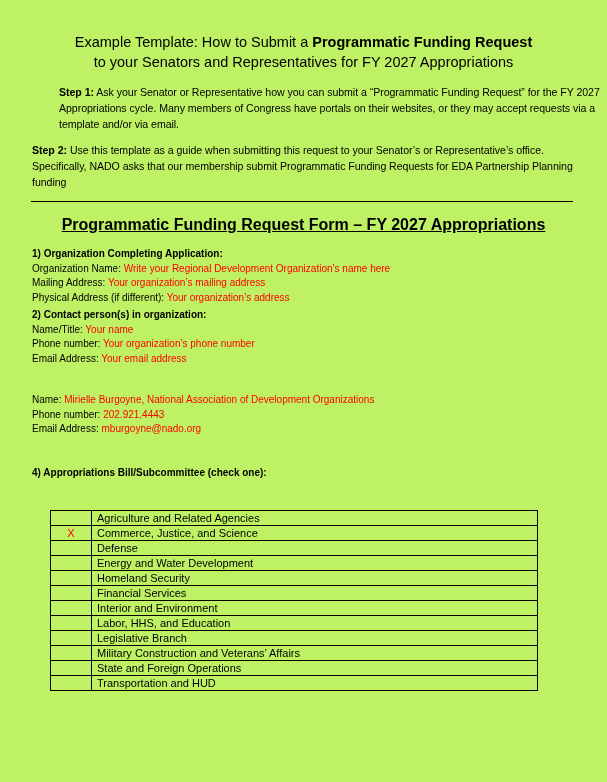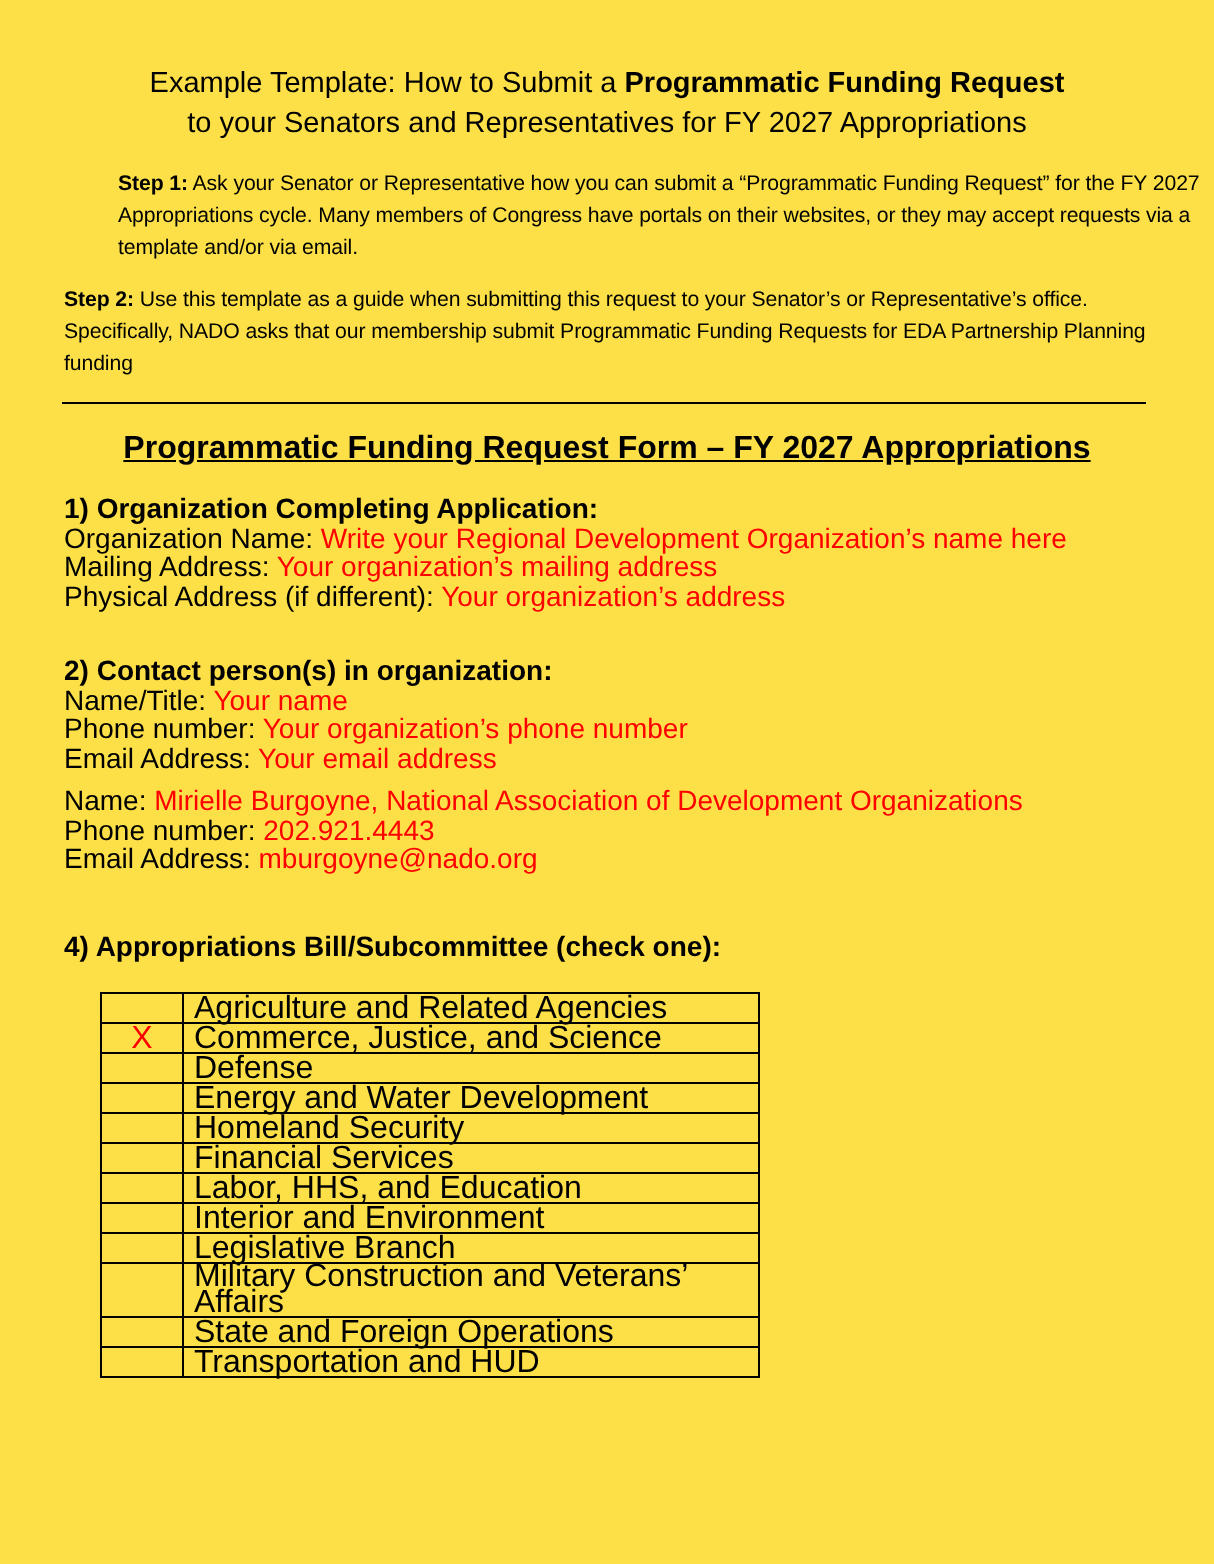--- a/index.html
+++ b/index.html
@@ -12,21 +12,21 @@
       height: 782px;
       overflow: hidden;
       position: relative;
       font-family: "Liberation Sans", sans-serif;
       color: #000000;
     }
     .page {
       position: absolute;
       left: 0; top: 0;
       width: 607px; height: 782px;
-      background: #fde047;
+      background: #bef264;
     }
     .title {
       position: absolute;
       left: 0; top: 32px;
       width: 607px;
       text-align: center;
       font-size: 14.5px;
       line-height: 20px;
     }
     .title b { font-weight: bold; }
@@ -53,31 +53,31 @@
       text-align: center;
       font-size: 16px;
       font-weight: bold;
       line-height: 14px;
       text-decoration: underline;
     }
     .section {
       position: absolute;
       left: 32px;
       width: 560px;
-      font-size: 14px;
+      font-size: 10px;
       line-height: 14.6px;
     }
     .section .heading { font-weight: bold; }
     .red { color: #ff0000; }
     table.bills {
       position: absolute;
-      left: 50px; top: 496px;
-      width: 330px;
+      left: 50px; top: 510px;
+      width: 488px;
       border-collapse: collapse;
-      font-size: 16px;
+      font-size: 11px;
     }
     table.bills td {
       border: 1px solid #000;
       height: 14px;
       padding: 0 0 0 0;
       line-height: 13px;
       vertical-align: bottom;
     }
     table.bills td.check {
       width: 40px;
@@ -118,21 +118,21 @@
       <span>Organization Name: </span><span class="red">Write your Regional Development Organization’s name here</span>
     </div>
     <div>
       <span>Mailing Address: </span><span class="red">Your organization’s mailing address</span>
     </div>
     <div>
       <span>Physical Address (if different): </span><span class="red">Your organization’s address</span>
     </div>
   </div>
 
-  <div class="section" style="top:328px;">
+  <div class="section" style="top:308px;">
     <div class="heading">2) Contact person(s) in organization:</div>
     <div>
       <span>Name/Title: </span><span class="red">Your name</span>
     </div>
     <div>
       <span>Phone number: </span><span class="red">Your organization’s phone number</span>
     </div>
     <div>
       <span>Email Address: </span><span class="red">Your email address</span>
     </div>
@@ -175,25 +175,25 @@
         <tr>
           <td class="check"></td>
           <td class="name">Homeland Security</td>
         </tr>
         <tr>
           <td class="check"></td>
           <td class="name">Financial Services</td>
         </tr>
         <tr>
           <td class="check"></td>
+          <td class="name">Interior and Environment</td>
+        </tr>
+        <tr>
+          <td class="check"></td>
           <td class="name">Labor, HHS, and Education</td>
-        </tr>
-        <tr>
-          <td class="check"></td>
-          <td class="name">Interior and Environment</td>
         </tr>
         <tr>
           <td class="check"></td>
           <td class="name">Legislative Branch</td>
         </tr>
         <tr>
           <td class="check"></td>
           <td class="name">Military Construction and Veterans’ Affairs</td>
         </tr>
         <tr>

